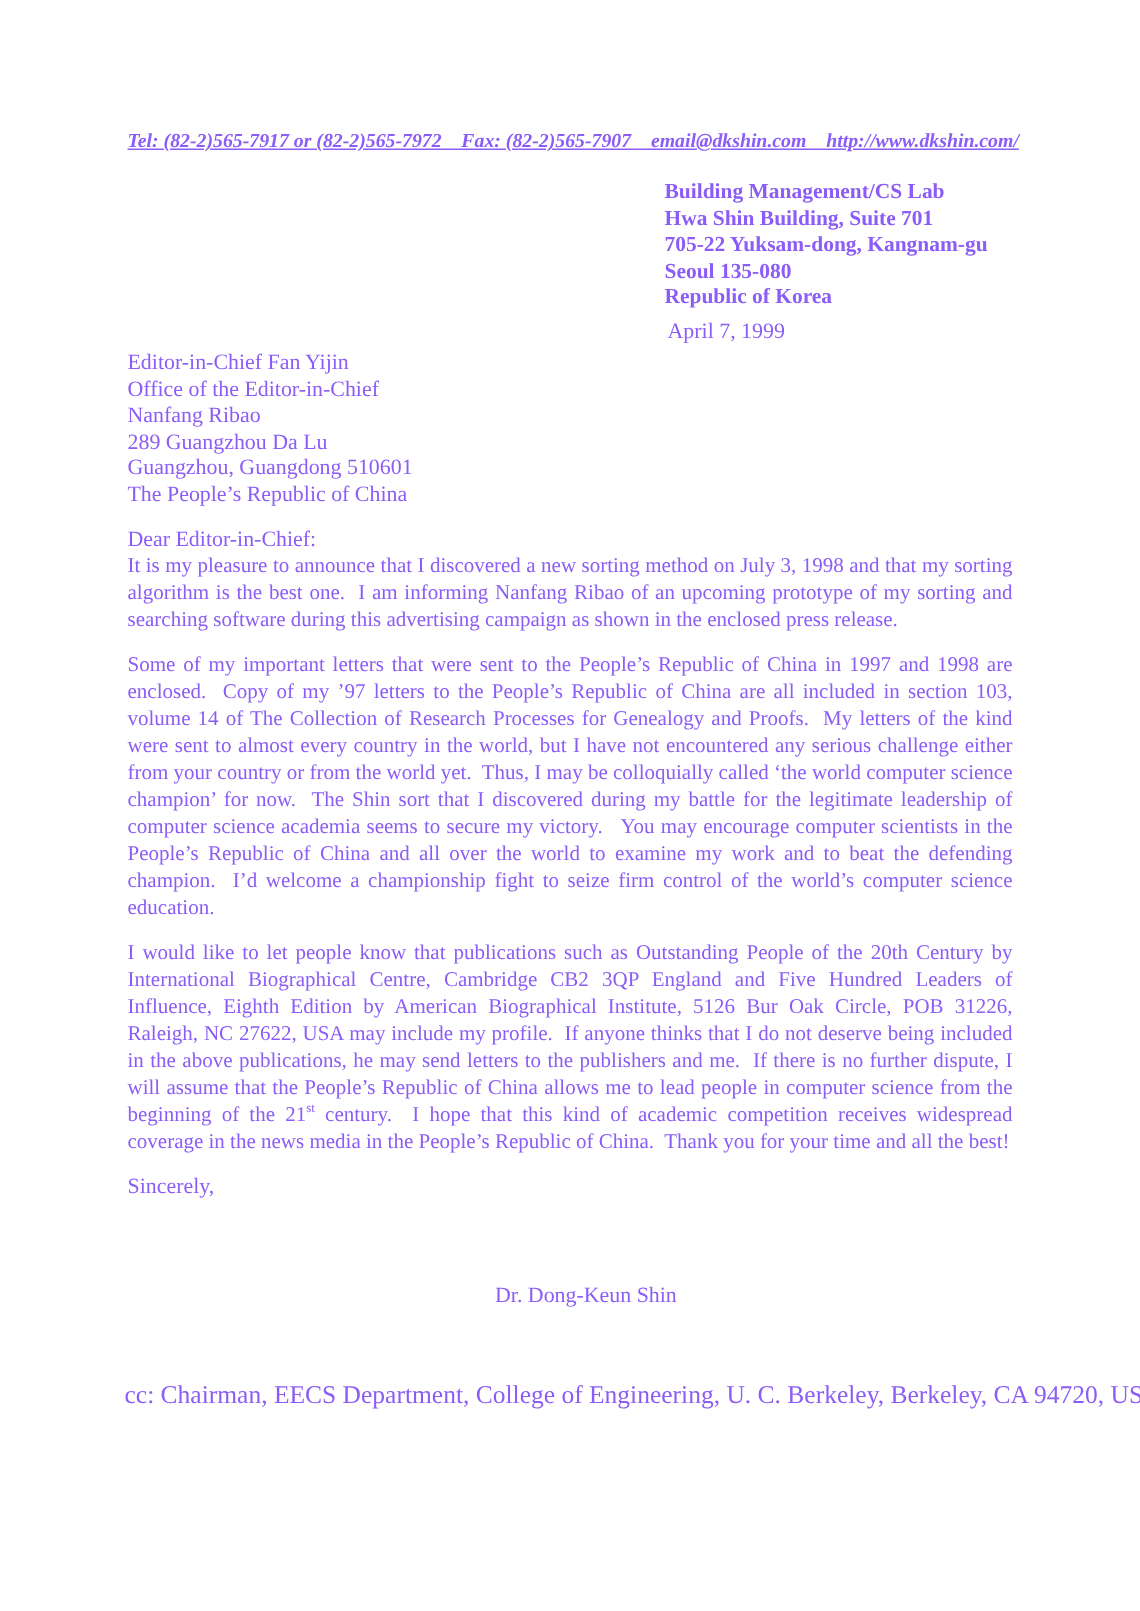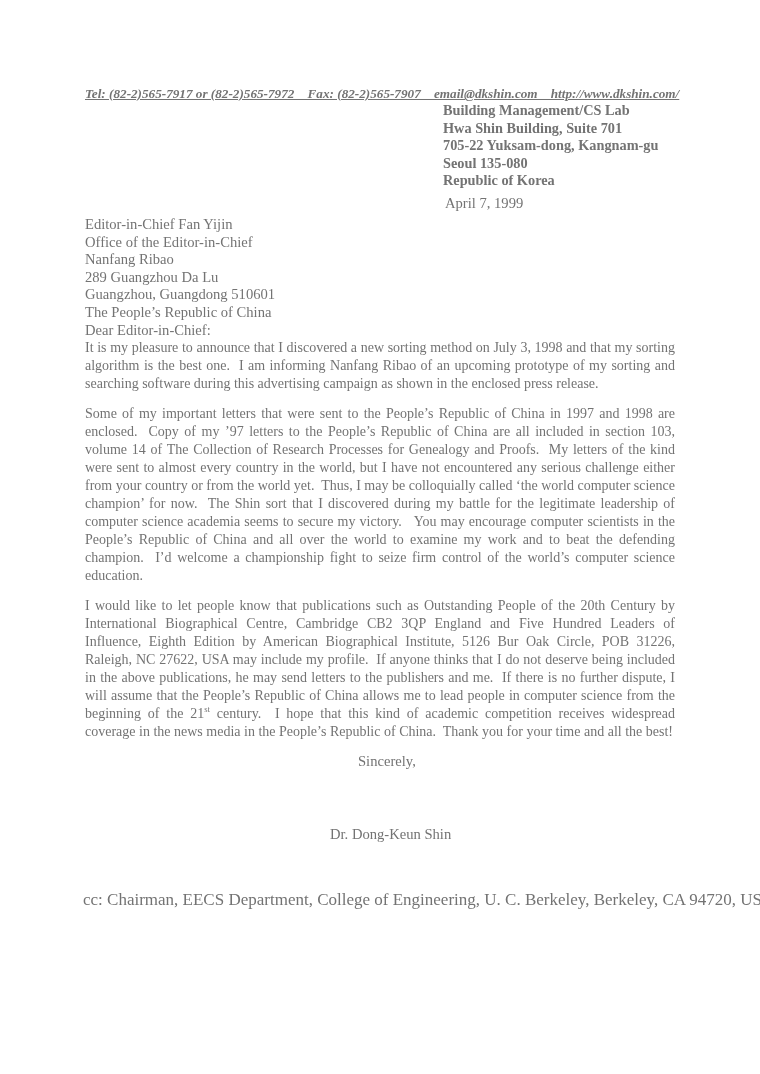--- a/index.html
+++ b/index.html
@@ -2,69 +2,70 @@
 <html><head>
 <meta charset="utf-8">
 <style>
   html, body { margin: 0; padding: 0; background: #ffffff; }
   .page {
     position: relative;
     width: 760px;
     height: 1074px;
     margin: 0;
     background: #ffffff;
-    color: #737373;
+    color: #8b5cf6;
     font-family: "Liberation Serif", "DejaVu Serif", serif;
     box-sizing: border-box;
     padding: 86px 85px 0 85px;
     overflow: hidden;
   }
   .contact-header {
     font-size: 13.2px;
     font-weight: bold;
     font-style: italic;
     text-decoration: underline;
     white-space: nowrap;
     letter-spacing: 0px;
   }
   .sender {
+    margin-top: 18px;
     margin-left: 358px;
     font-weight: bold;
     font-size: 14.3px;
     line-height: 17.5px;
     white-space: pre-line;
   }
   .date {
     margin-top: 5px;
     margin-left: 360px;
     font-size: 14.6px;
     line-height: 17.5px;
   }
   .recipient {
     margin-top: 4px;
     font-size: 14.6px;
     line-height: 17.6px;
     white-space: pre-line;
   }
   .salutation {
+    margin-top: 12px;
     font-size: 14.6px;
     line-height: 17.6px;
   }
   p.body-para {
     margin: 12px 0 0 0;
     font-size: 14px;
     line-height: 18px;
     text-align: justify;
   }
   p.body-para:first-of-type { margin-top: 0; }
   .italic { }
   .sup { vertical-align: super; font-size: 0.62em; line-height: 0; }
   .closing {
     margin-top: 12px;
-    margin-left: 273px;
     font-size: 14.6px;
     line-height: 17.6px;
   }
   .signature-name {
     margin-top: 55px;
     margin-left: 245px;
     font-size: 14.6px;
     line-height: 17.6px;
   }
   .cc-line {

